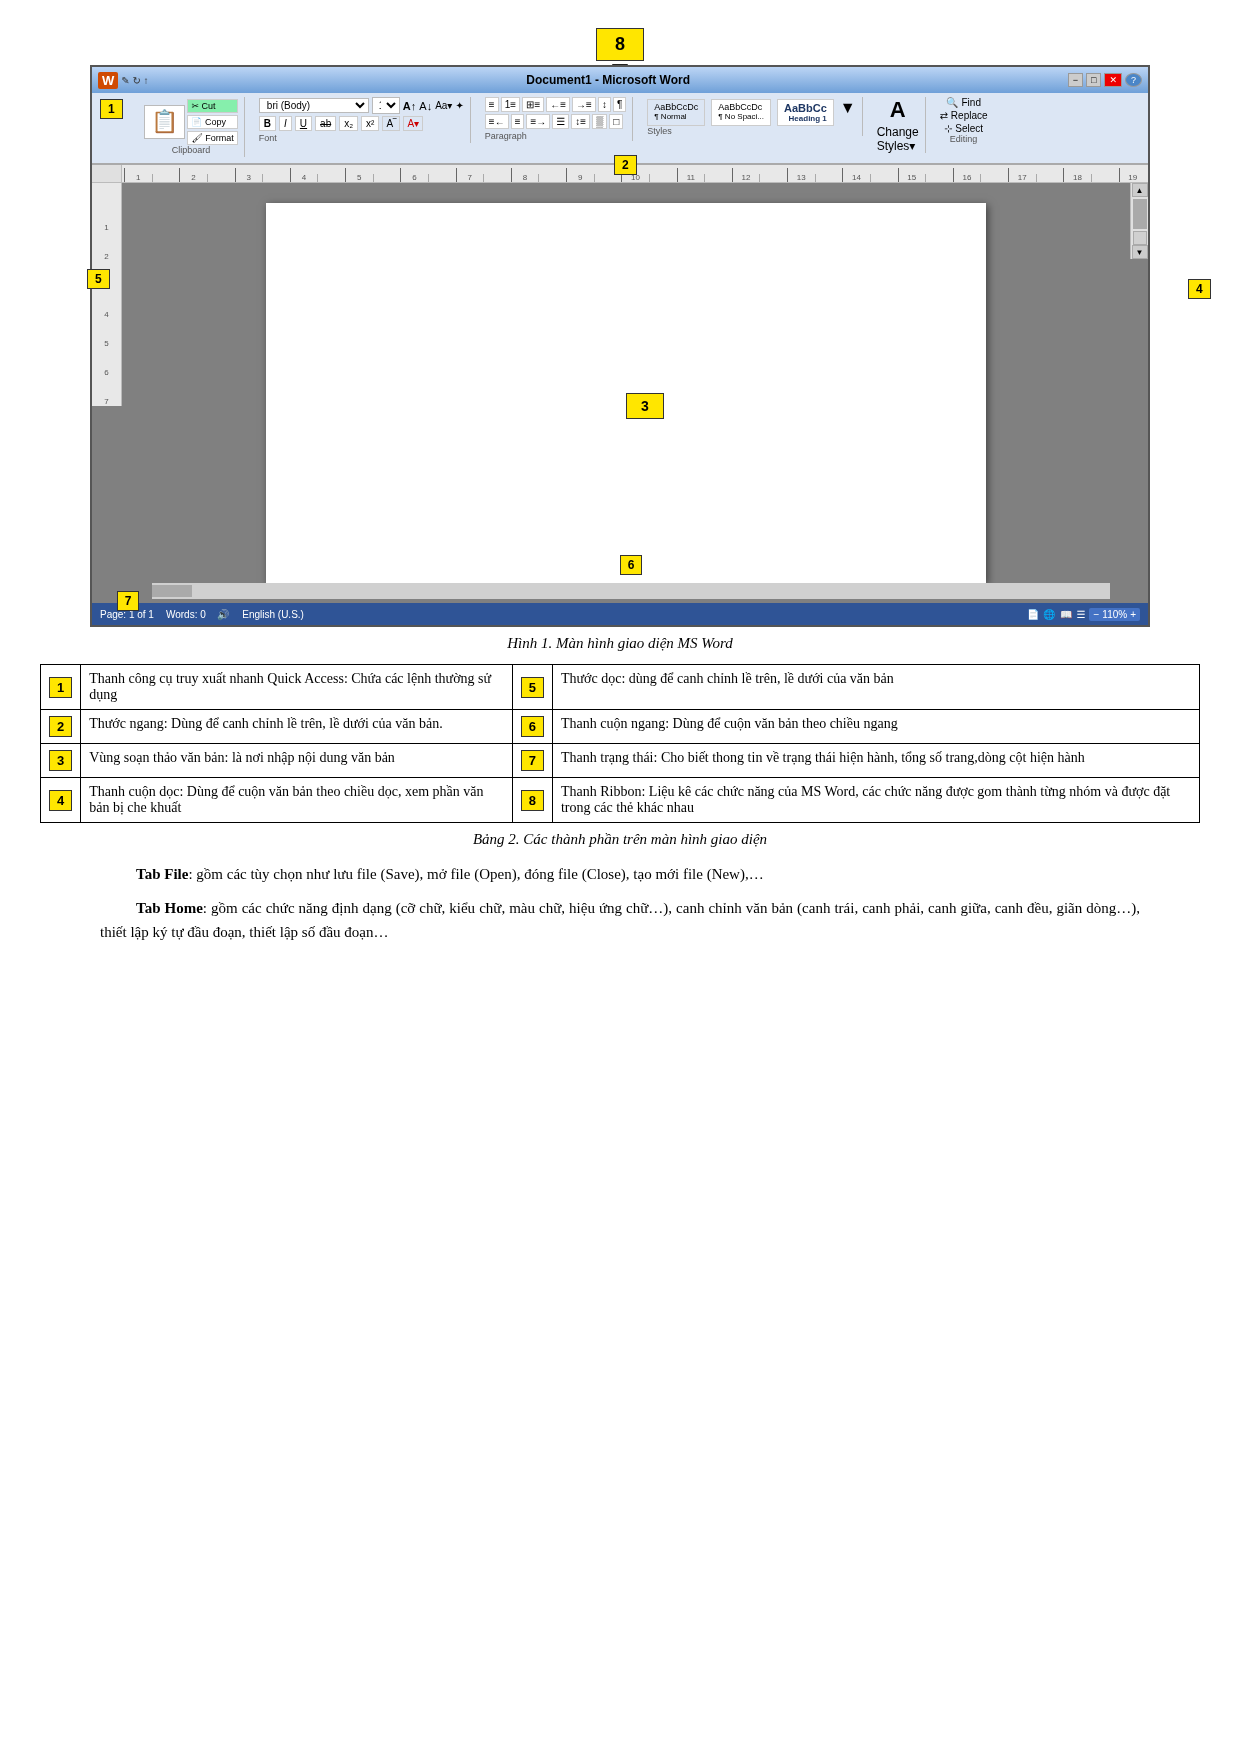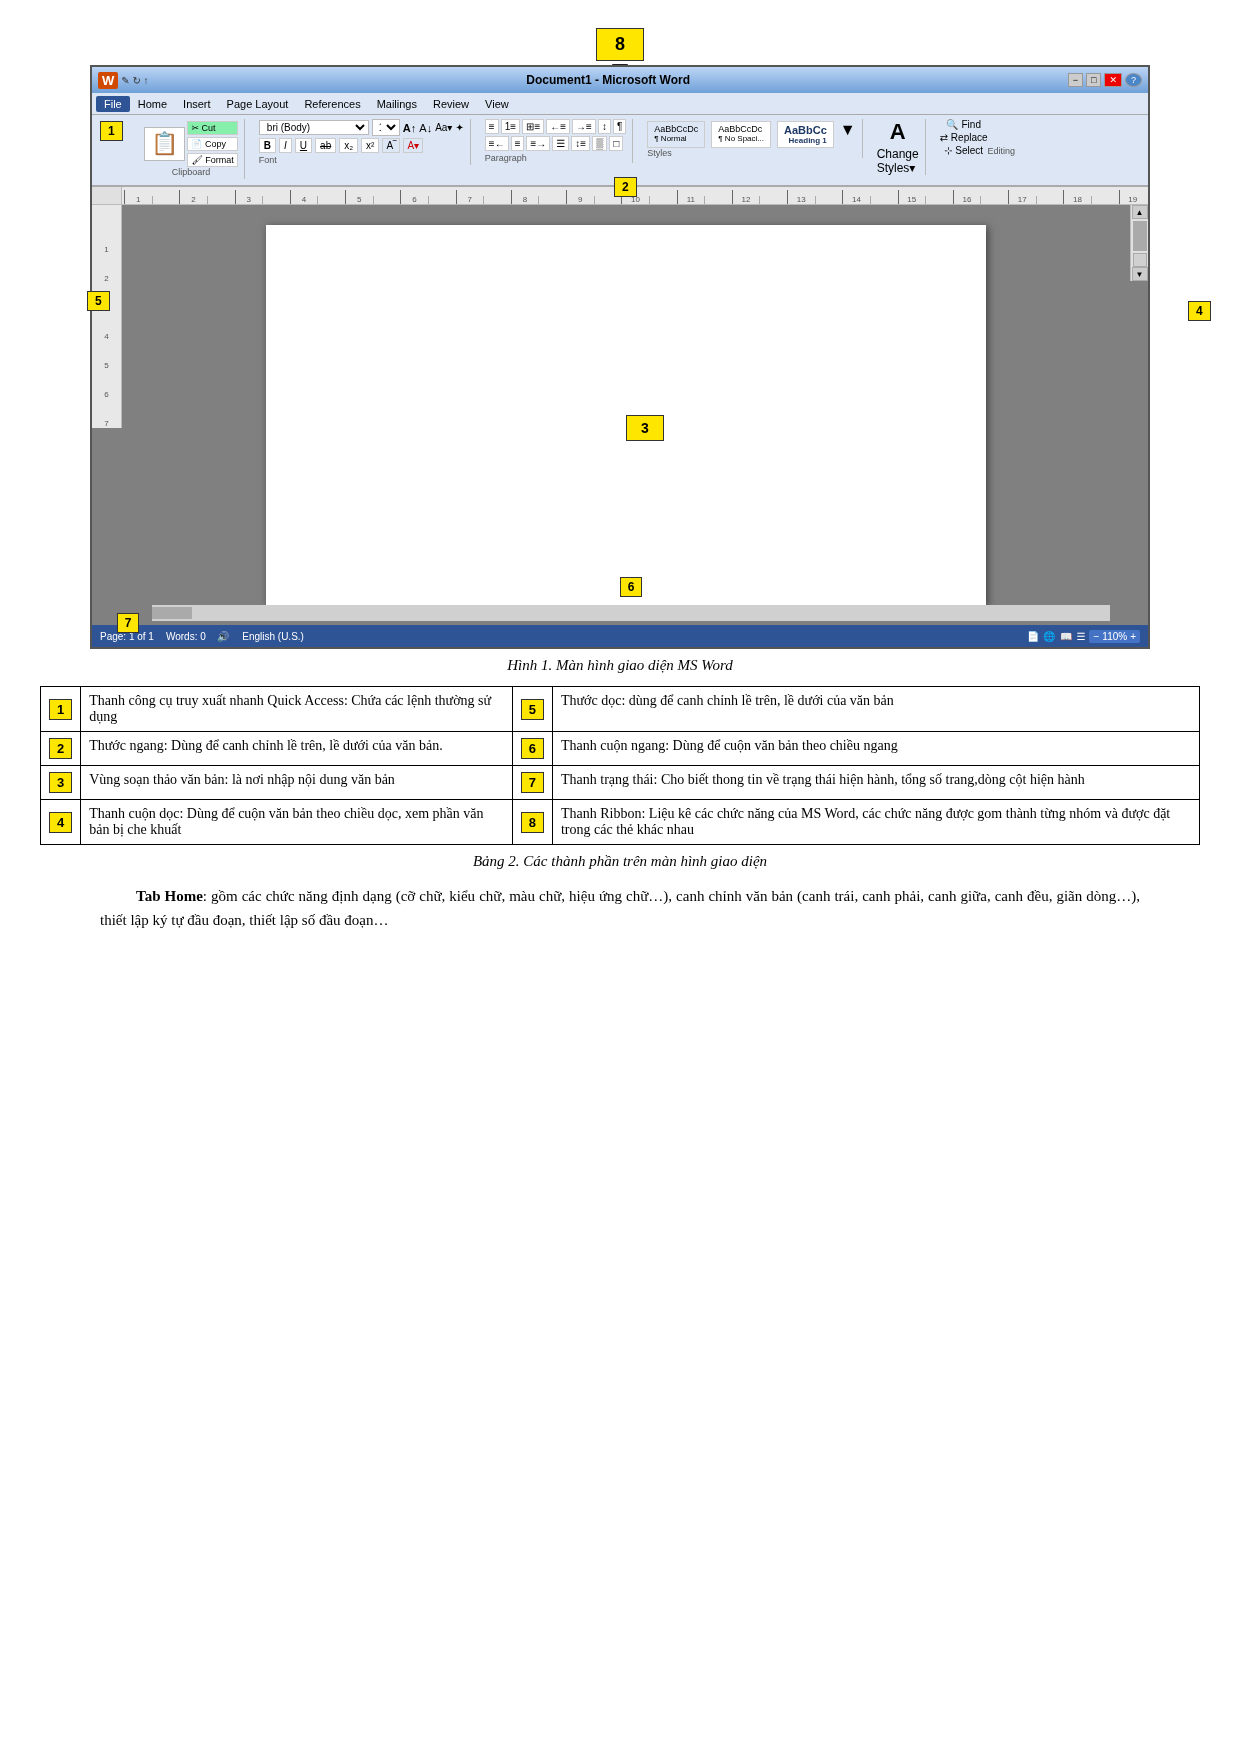--- a/index.html
+++ b/index.html
@@ -231,21 +231,21 @@
       display: flex;
       flex-direction: column;
       align-items: center;
       padding: 0 6px;
       border-right: 1px solid #bbb;
     }
 
     
     .editing-section {
       display: flex;
-      flex-direction: row;
+      flex-direction: column;
       align-items: center;
       padding: 0 6px;
     }
 
     
     .ruler-container {
       display: flex;
       background: #e8e8e8;
       border-bottom: 1px solid #bbb;
       position: relative;
@@ -474,30 +474,20 @@
       </div>
       <span class="title-text">Document1 - Microsoft Word</span>
       <div class="title-bar-btns">
         <span style="font-size:9px;background:#ccc;border:1px solid #999;padding:1px 4px;">−</span>
         <span style="font-size:9px;background:#ccc;border:1px solid #999;padding:1px 4px;">□</span>
         <span style="font-size:9px;background:#e00;color:#fff;border:1px solid #999;padding:1px 4px;">✕</span>
         <span style="font-size:9px;background:#4a86c8;color:#fff;border:1px solid #999;padding:1px 5px;border-radius:50%;">?</span>
       </div>
     </div>
 
-    <div class="menu-bar">
-      <span class="menu-item active">File</span>
-      <span class="menu-item">Home</span>
-      <span class="menu-item">Insert</span>
-      <span class="menu-item">Page Layout</span>
-      <span class="menu-item">References</span>
-      <span class="menu-item">Mailings</span>
-      <span class="menu-item">Review</span>
-      <span class="menu-item">View</span>
-    </div>
 
     <div class="ribbon" style="position:relative;">
 
       <div style="position:absolute; left:8px; top:6px; z-index:10;">
         <span class="ybadge" style="font-size:12px; padding:2px 7px;">1</span>
       </div>
 
       <div class="clipboard-area" style="margin-left:40px;">
         <div style="display:flex; gap:2px; align-items:center;">
           <div style="background:#fff;border:1px solid #bbb;padding:3px 6px;font-size:22px;cursor:pointer;">📋</div>
@@ -776,17 +766,20 @@
         </td>
         <td>Thanh Ribbon: Liệu kê các chức năng của MS Word, các chức năng được gom thành từng nhóm và được đặt trong các thẻ khác nhau</td>
       </tr>
     </tbody>
   </table>
 
   <p class="table-caption">Bảng 2. Các thành phần trên màn hình giao diện</p>
 
   <div class="body-section">
     <p class="indent">
+      <strong>Tab File</strong><span>: gồm các tùy chọn như lưu file (Save), mở file (Open), đóng file (Close), tạo mới file (New),…</span>
+    </p>
+    <p class="indent">
       <strong>Tab Home</strong><span>: gồm các chức năng định dạng (cỡ chữ, kiểu chữ, màu chữ, hiệu ứng chữ…), canh chỉnh văn bản (canh trái, canh phải, canh giữa, canh đều, giãn dòng…), thiết lập ký tự đầu đoạn, thiết lập số đầu đoạn…</span>
     </p>
   </div>
 
 </div>
 
 </body></html>

